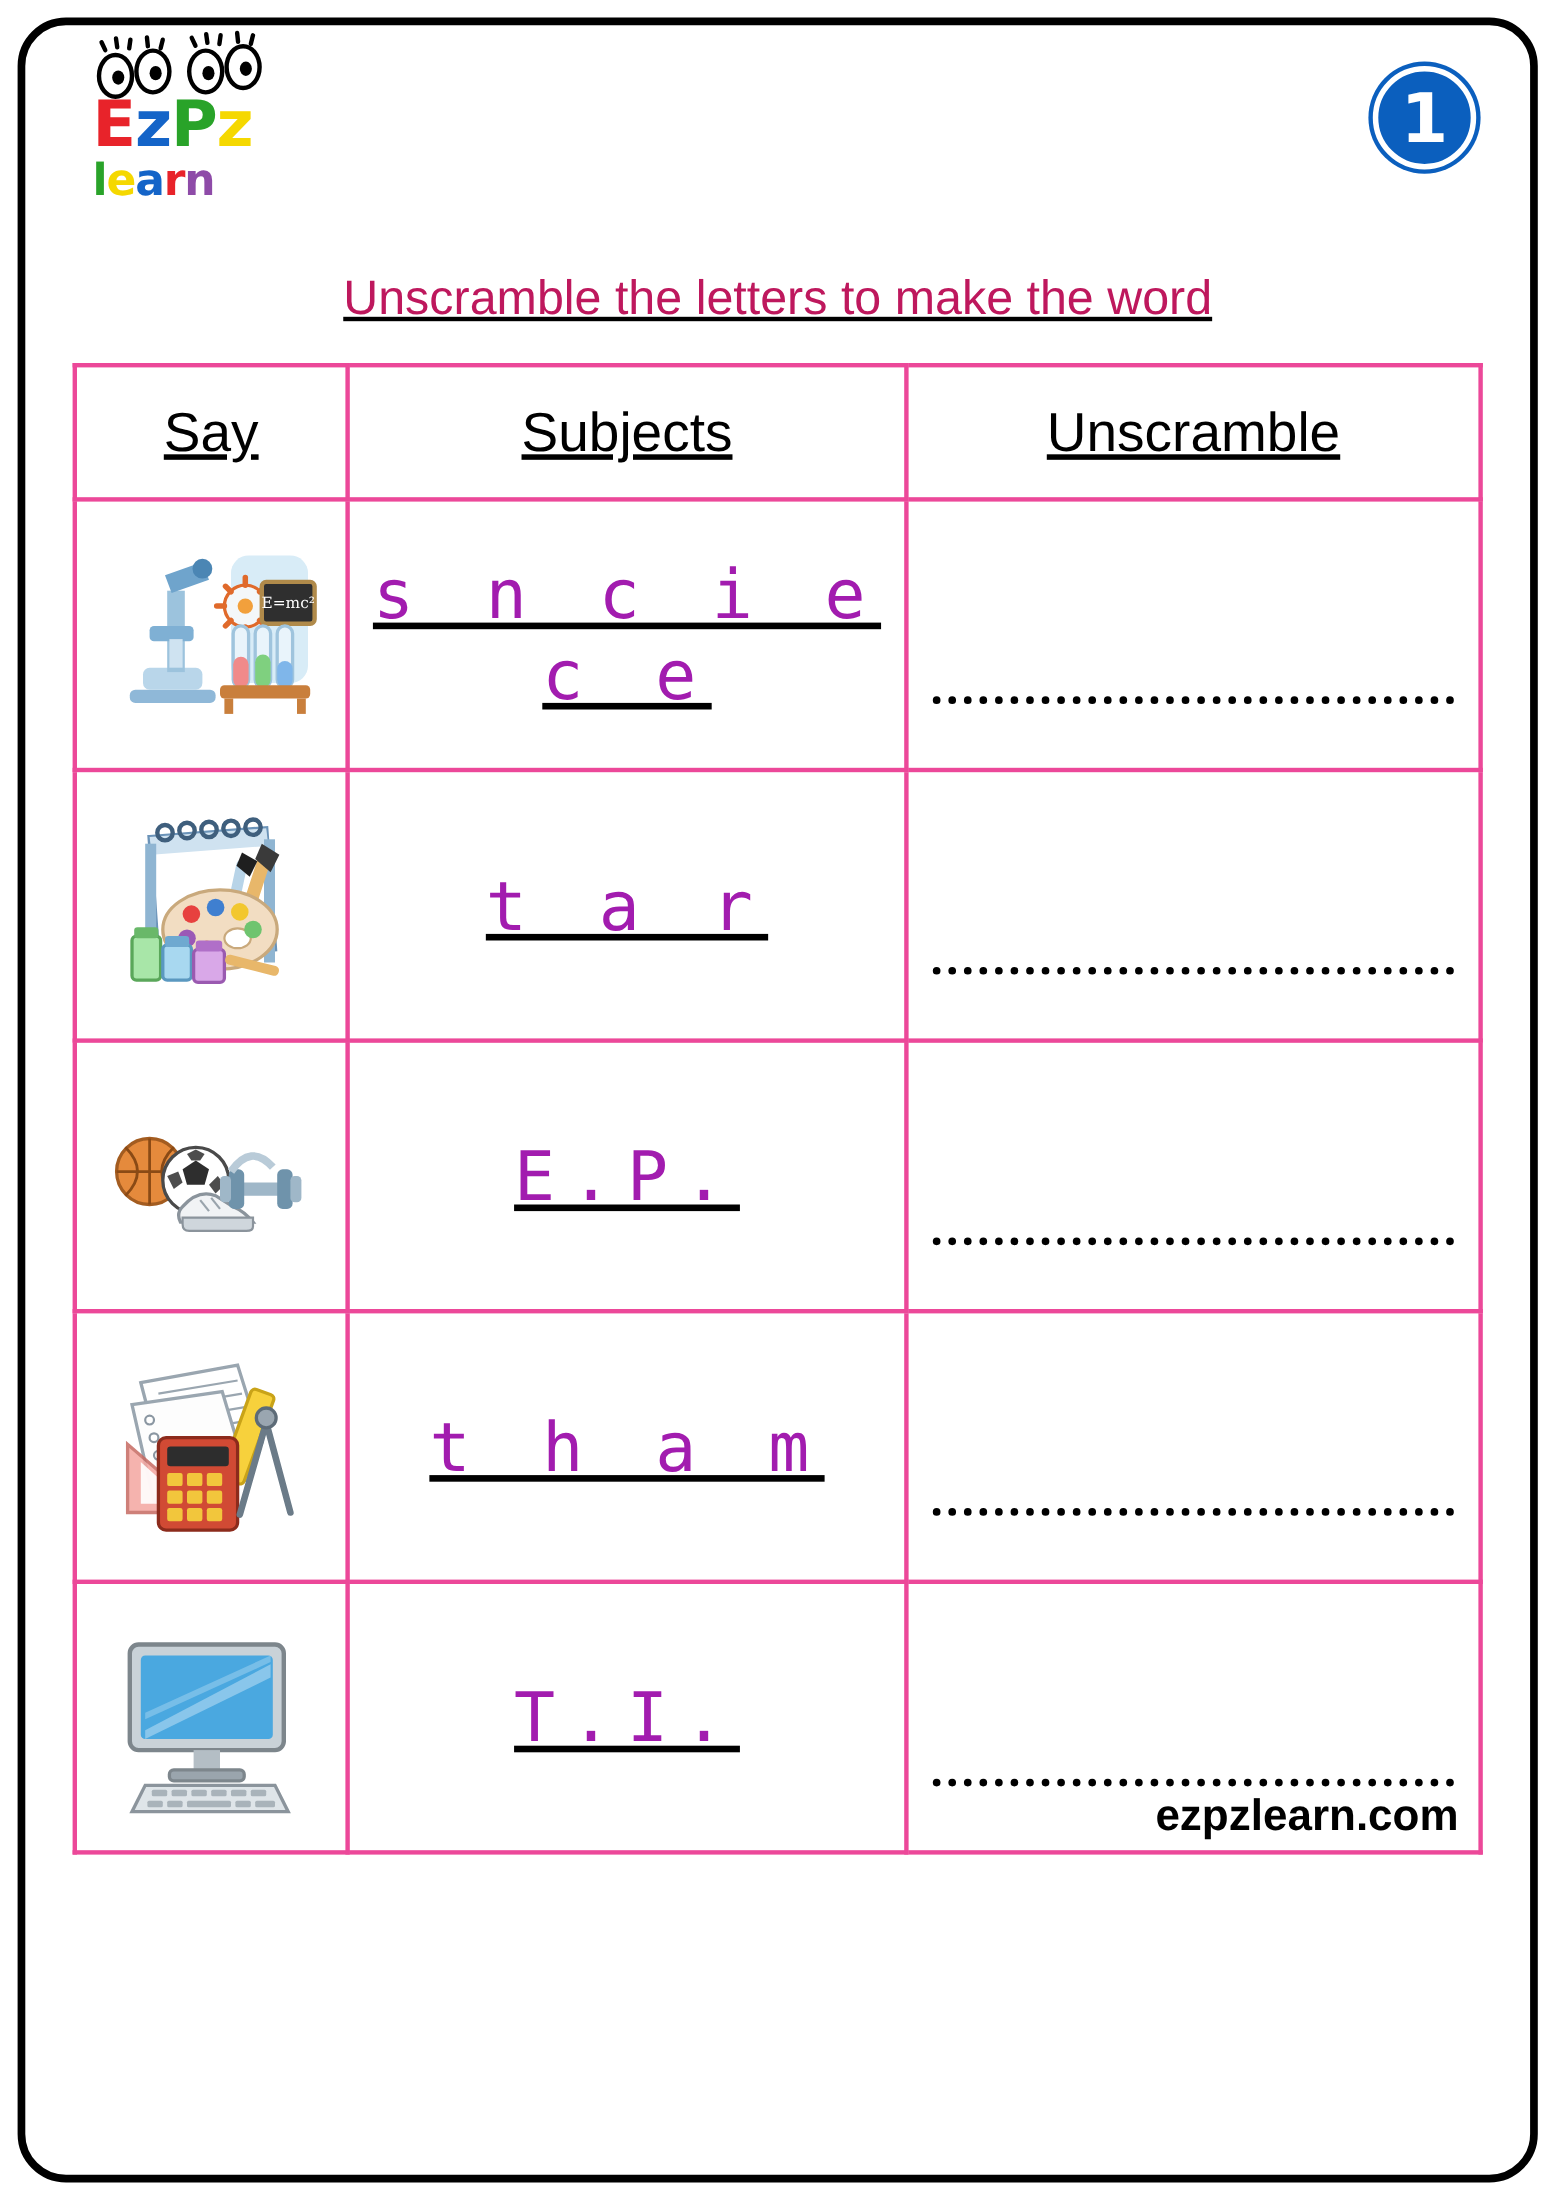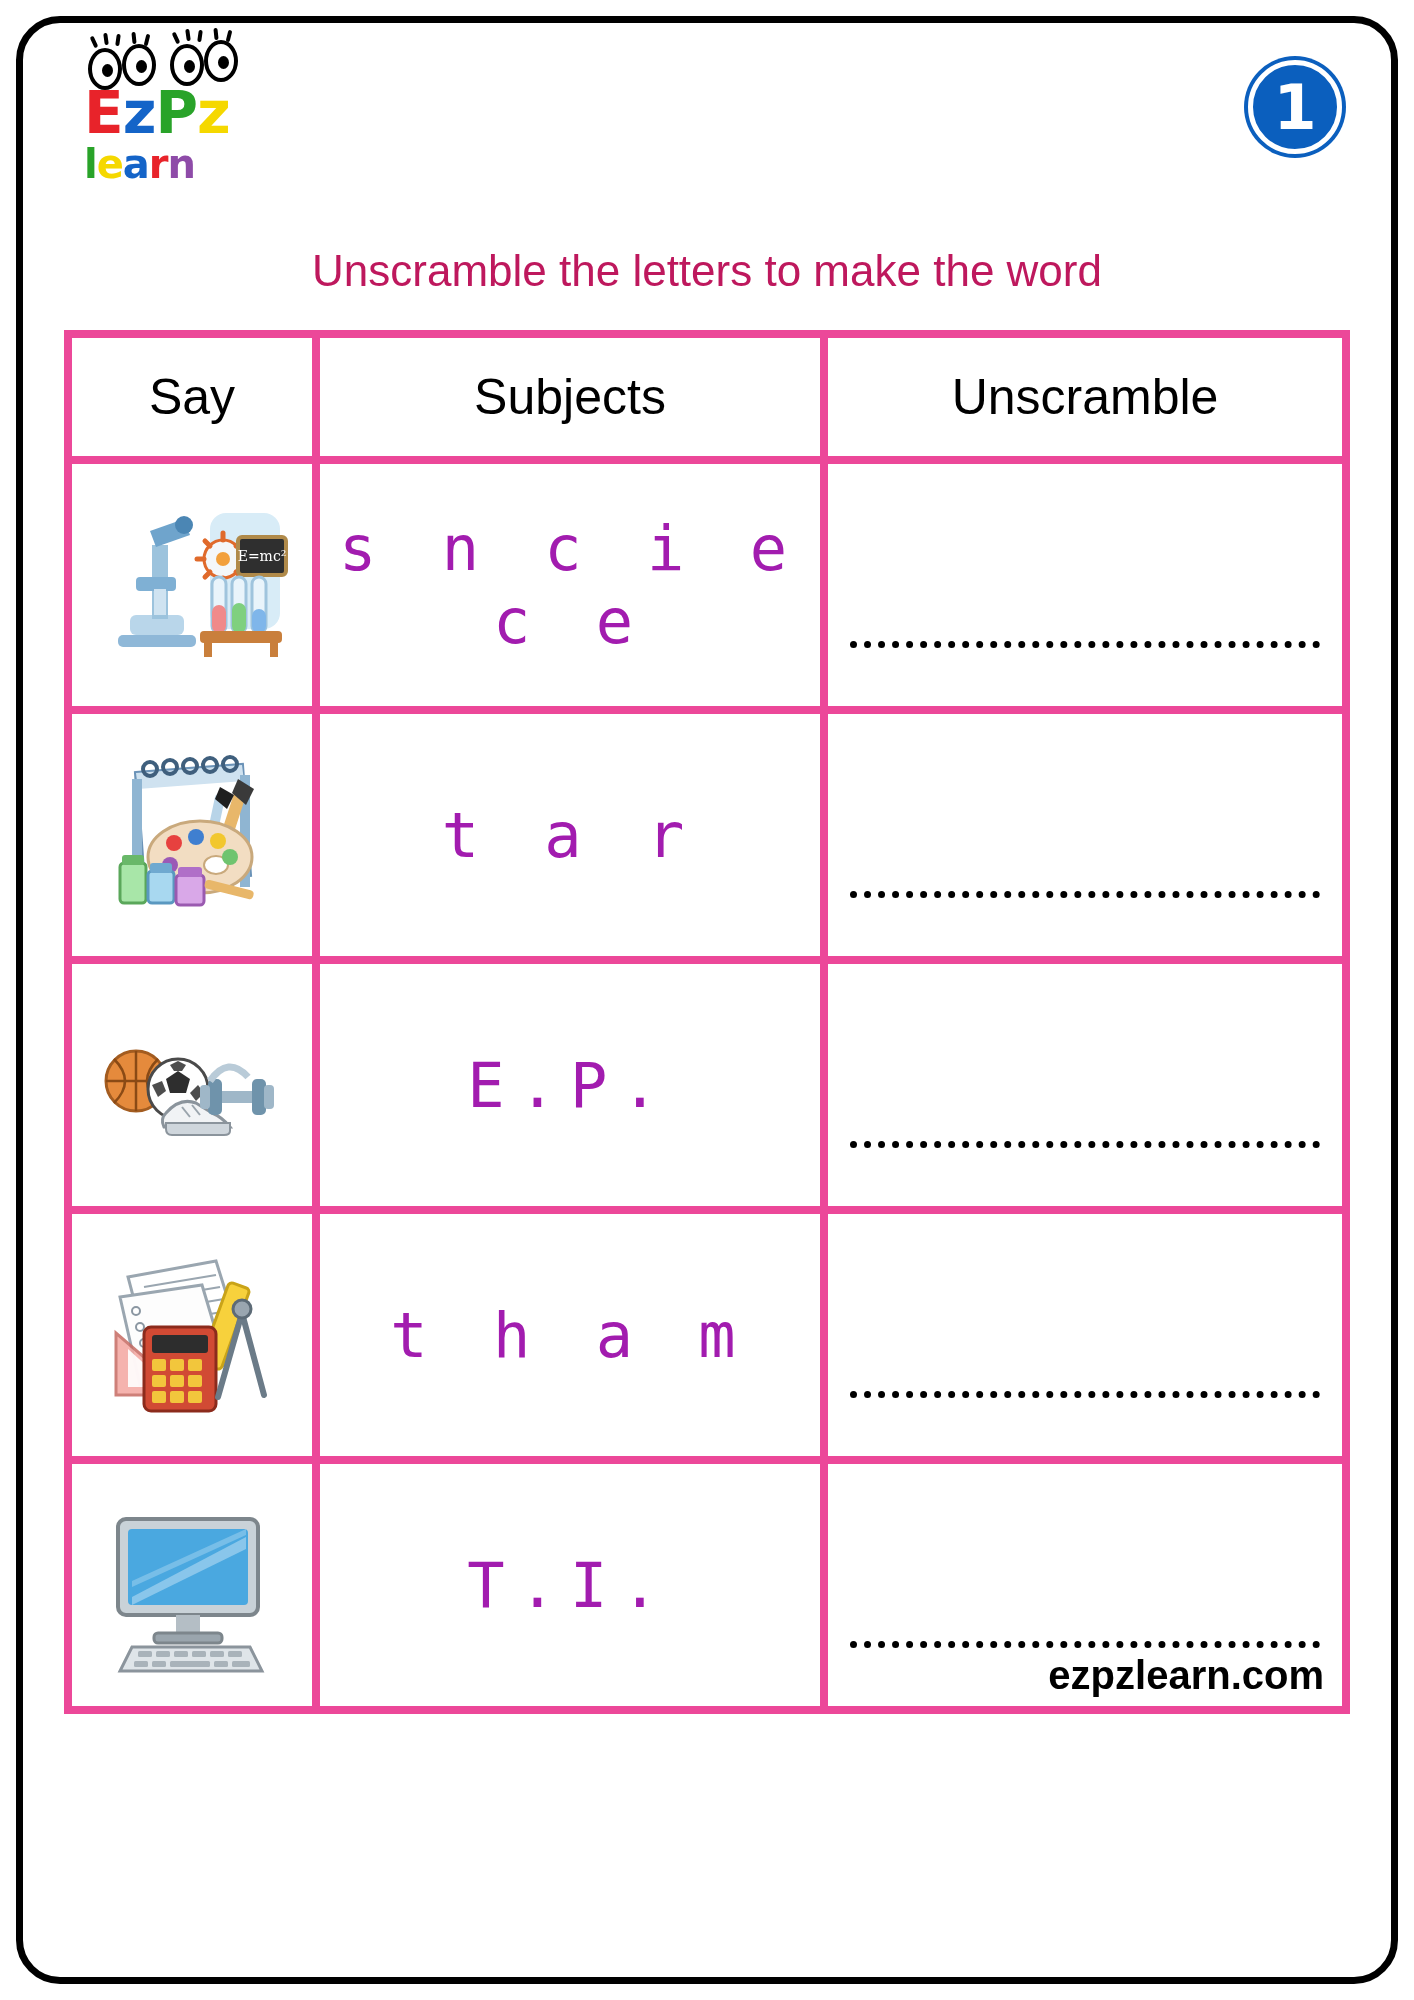--- a/index.html
+++ b/index.html
@@ -13,20 +13,21 @@
     font-family: "DejaVu Sans", sans-serif;
     overflow: hidden;
   }
   .page {
     position: relative;
     width: 1414px;
     height: 2000px;
     box-sizing: border-box;
     padding: 14px;
     background: #ffffff;
+    text-decoration: underline;
   }
   .page-border {
     position: absolute;
     left: 16px;
     top: 16px;
     right: 16px;
     bottom: 16px;
     border: 7px solid #000000;
     border-radius: 44px;
     box-sizing: border-box;
@@ -169,21 +170,21 @@
   }
 
   
   table.sheet {
     margin: 34px auto 0 auto;
     width: 1278px;
     border-collapse: collapse;
     table-layout: fixed;
   }
   table.sheet td, table.sheet th {
-    border: 8px solid #ec4899;
+    border: 4px solid #ec4899;
     padding: 0;
     vertical-align: middle;
   }
   col.c-say { width: 248px; }
   col.c-letters { width: 508px; }
   col.c-unscr { width: 522px; }
 
   th.head {
     height: 118px;
     font-size: 50px;

